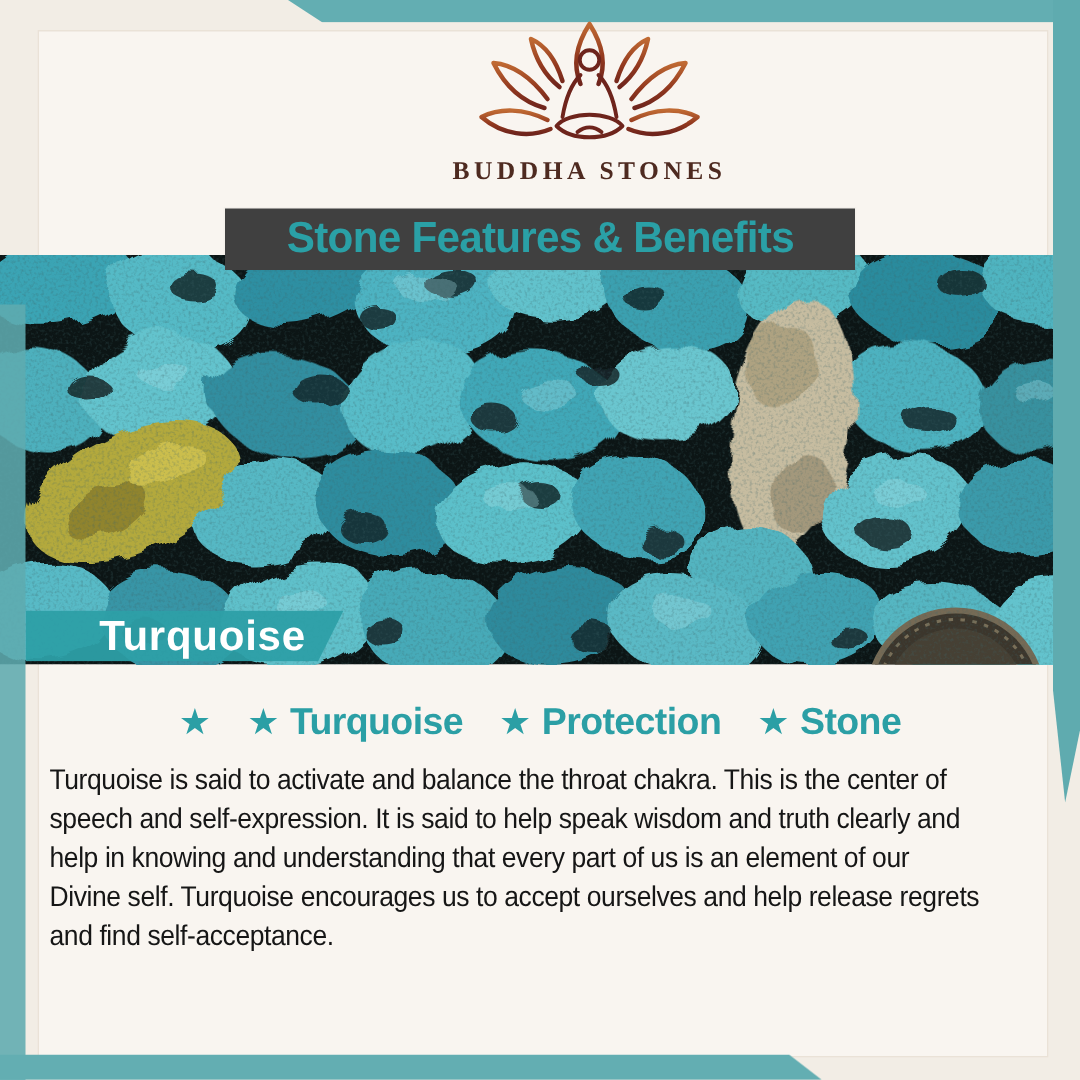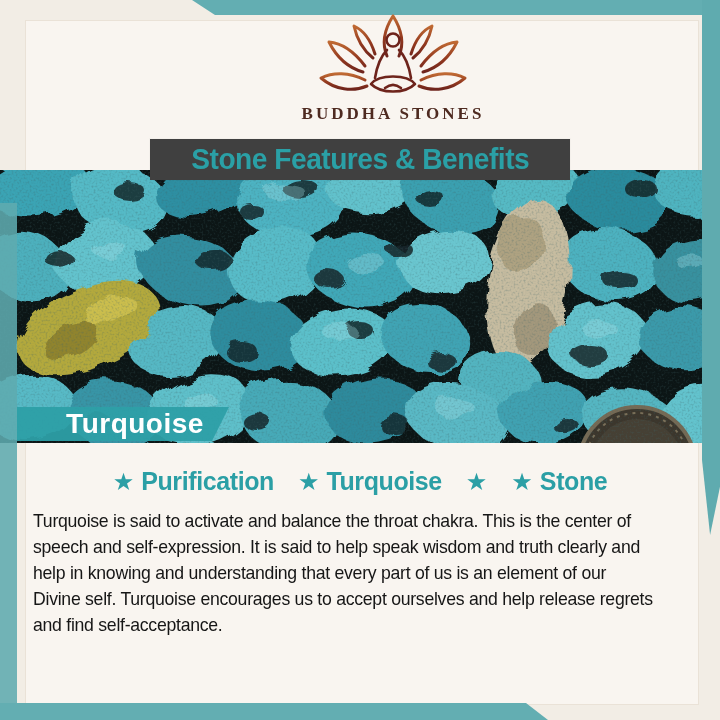--- a/index.html
+++ b/index.html
@@ -218,28 +218,28 @@
   <span class="title-text">Stone Features &amp; Benefits</span>
 </div>
 
 <div class="stone-banner">
   <span>Turquoise</span>
 </div>
 
 <div class="benefits">
   <div class="benefit">
     <span class="star">★</span>
-    <span class="blabel">Purification</span>
   </div>
   <div class="benefit">
     <span class="star">★</span>
     <span class="blabel">Turquoise</span>
   </div>
   <div class="benefit">
     <span class="star">★</span>
+    <span class="blabel">Protection</span>
   </div>
   <div class="benefit">
     <span class="star">★</span>
     <span class="blabel">Stone</span>
   </div>
 </div>
 
 <div class="desc">
   <div class="line">Turquoise is said to activate and balance the throat chakra. This is the center of</div>
   <div class="line">speech and self-expression. It is said to help speak wisdom and truth clearly and</div>

